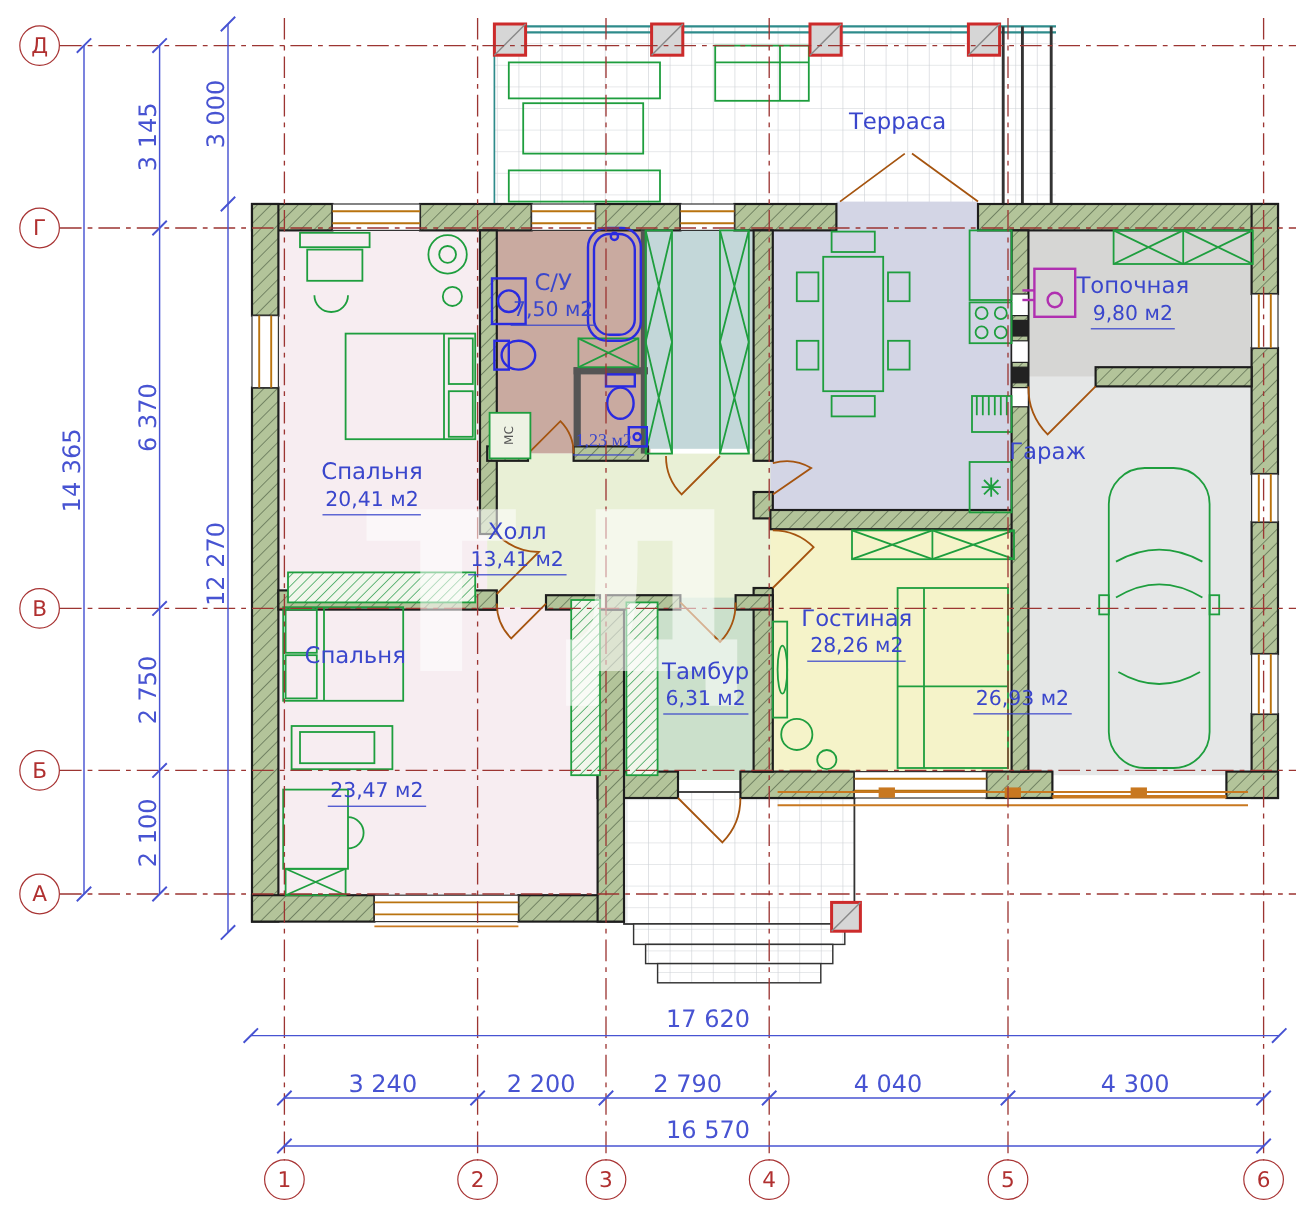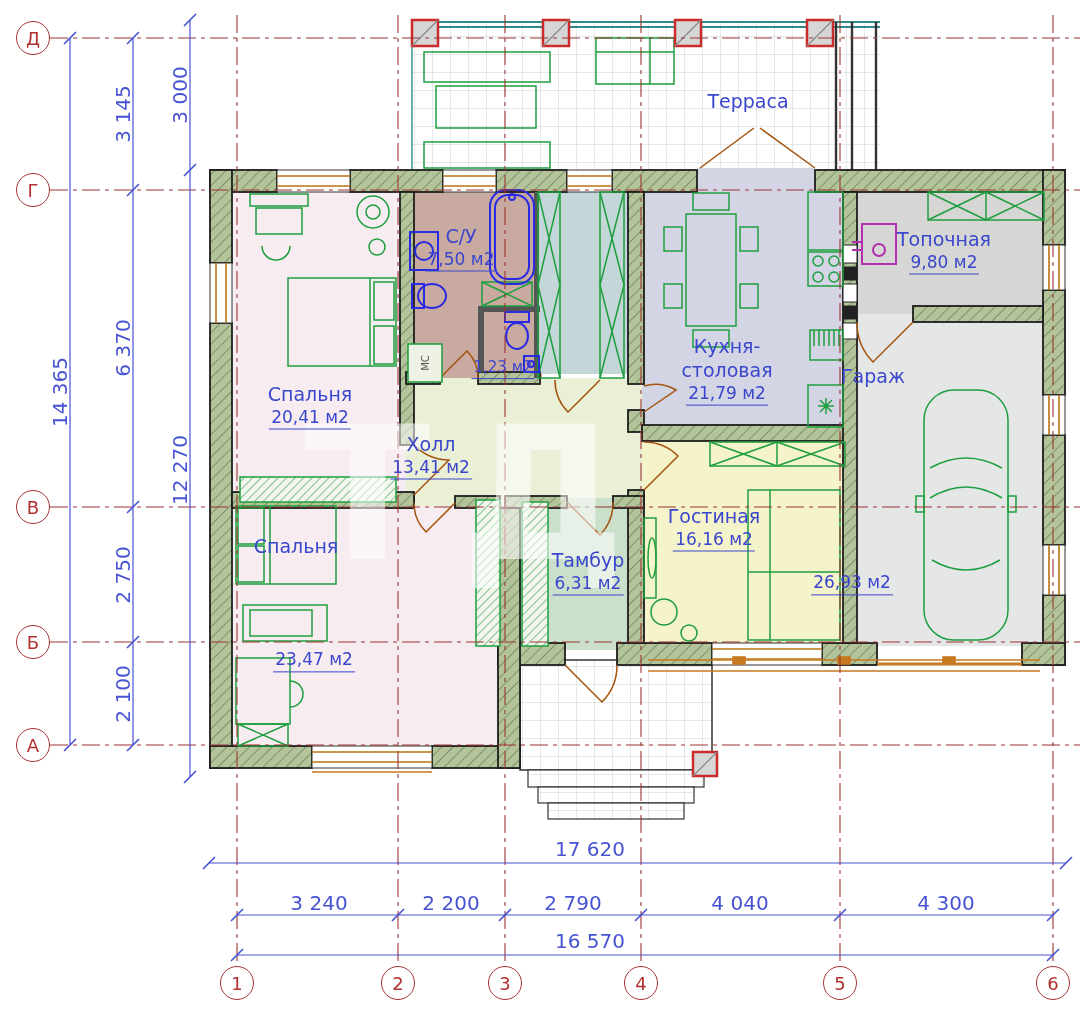--- a/index.html
+++ b/index.html
@@ -3,21 +3,21 @@
 <meta charset="utf-8">
 <style>
   html,body{margin:0;padding:0;background:#fff;}
   #stage{position:relative;width:1089px;height:1021px;background:#fff;overflow:hidden;
          font-family:"DejaVu Sans",sans-serif;}
   #plan-svg{position:absolute;left:0;top:0;}
   .lbl{position:absolute;transform:translate(-50%,-50%);white-space:nowrap;
        color:#3a46cc;text-align:center;line-height:1.25;}
   .room-label .rname{font-size:19px;}
   .room-label .rarea{font-size:17px;display:inline-block;border-bottom:1.3px solid #3a46cc;padding:0 2px 1px;text-align:right;}
-  .room-label.small .rarea{font-size:15px;}
+  .room-label.small .rarea{font-size:15px;font-family:Liberation Serif, serif;}
   .dim{position:absolute;transform:translate(-50%,-50%);color:#4753d2;font-size:20px;white-space:nowrap;}
   .dim.vert{transform:translate(-50%,-50%) rotate(-90deg);}
   .axis-bubble{position:absolute;width:32px;height:32px;border:1.6px solid #a83434;border-radius:50%;
        color:#b03030;font-size:18px;display:flex;align-items:center;justify-content:center;
        transform:translate(-50%,-50%);background:transparent;}
   .mc-lbl{position:absolute;transform:translate(-50%,-50%) rotate(-90deg);font-size:10px;color:#555;}
   .wm{position:absolute;transform:translate(-50%,-50%);font-weight:bold;pointer-events:none;}
   .wm1{font-size:185px;color:rgba(255,255,255,0.55);letter-spacing:30px;}
   .wm2{font-size:62px;color:rgba(213,226,201,0.62);letter-spacing:1px;}
 </style>
@@ -343,24 +343,20 @@
   <div class="rname">Спальня</div>
   <div class="rarea">20,41 м2</div>
 </div>
 <div class="lbl room-label" style="left:461px;top:248px">
   <div class="rname">С/У</div>
   <div class="rarea">7,50 м2</div>
 </div>
 <div class="lbl room-label small" style="left:503px;top:368px">
   <div class="rarea">1,23 м2</div>
 </div>
-<div class="lbl room-label" style="left:727px;top:370px">
-  <div class="rname" style="white-space:normal;width:104px">Кухня-столовая</div>
-  <div class="rarea">21,79 м2</div>
-</div>
 <div class="lbl room-label" style="left:944px;top:251px">
   <div class="rname">Топочная</div>
   <div class="rarea">9,80 м2</div>
 </div>
 <div class="lbl room-label" style="left:873px;top:377px">
   <div class="rname">Гараж</div>
 </div>
 <div class="lbl room-label" style="left:852px;top:584px">
   <div class="rarea">26,93 м2</div>
 </div>
@@ -373,21 +369,21 @@
 </div>
 <div class="lbl room-label" style="left:314px;top:661px">
   <div class="rarea">23,47 м2</div>
 </div>
 <div class="lbl room-label" style="left:588px;top:572px">
   <div class="rname">Тамбур</div>
   <div class="rarea">6,31 м2</div>
 </div>
 <div class="lbl room-label" style="left:714px;top:528px">
   <div class="rname">Гостиная</div>
-  <div class="rarea">16,16 м2</div>
+  <div class="rarea">28,26 м2</div>
 </div>
 <div class="mc-lbl" style="left:425px;top:363px">МС</div>
 
 <div class="dim vert" style="left:60px;top:392px">14 365</div>
 <div class="dim vert" style="left:123px;top:114px">3 145</div>
 <div class="dim vert" style="left:123px;top:348px">6 370</div>
 <div class="dim vert" style="left:123px;top:575px">2 750</div>
 <div class="dim vert" style="left:123px;top:694px">2 100</div>
 <div class="dim vert" style="left:180px;top:95px">3 000</div>
 <div class="dim vert" style="left:180px;top:470px">12 270</div>

